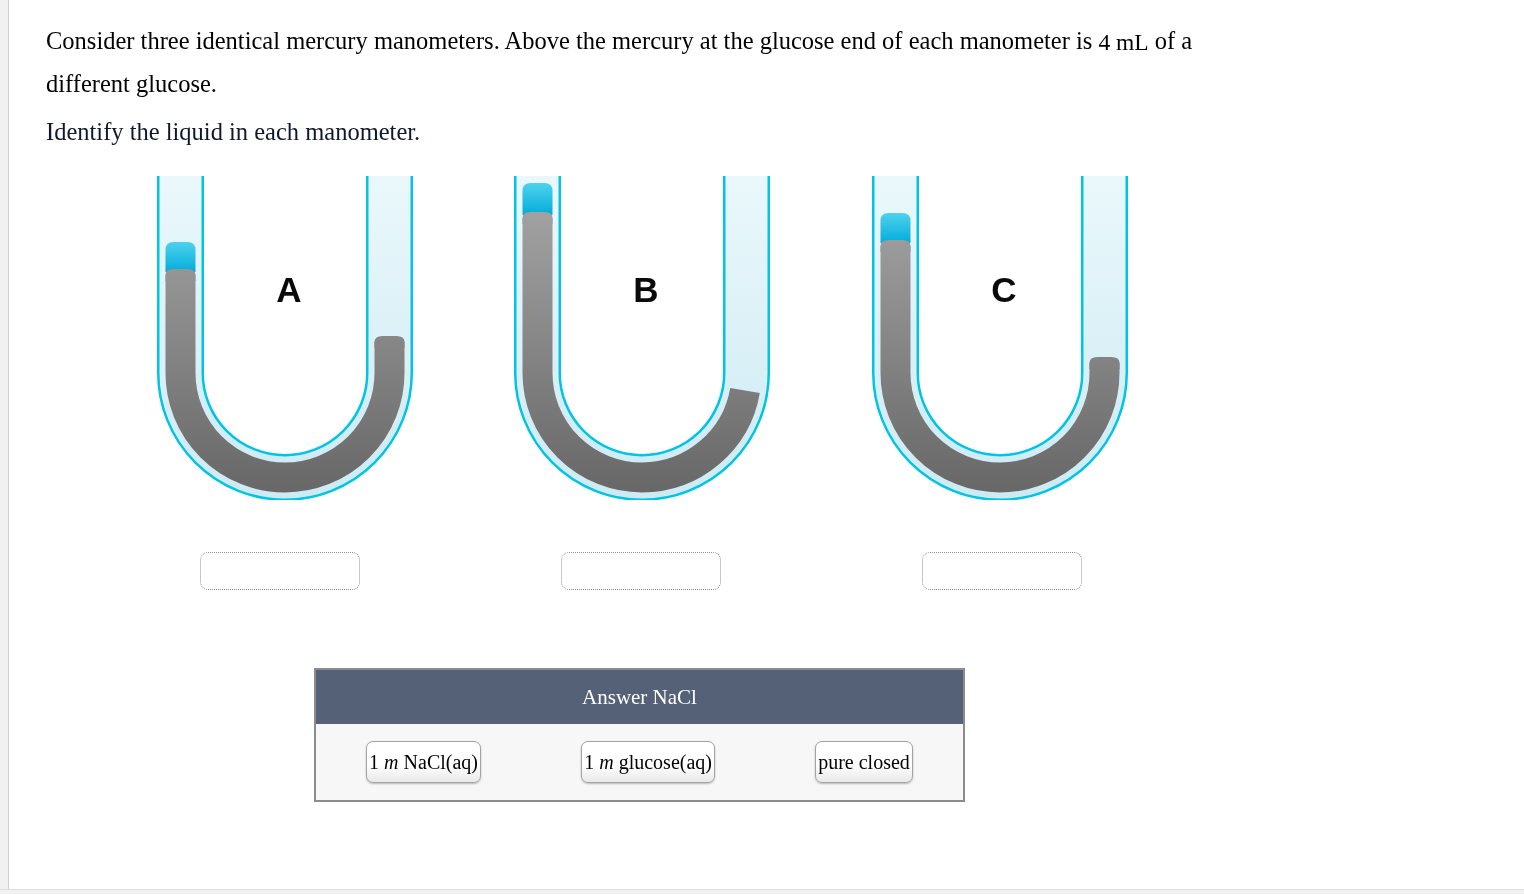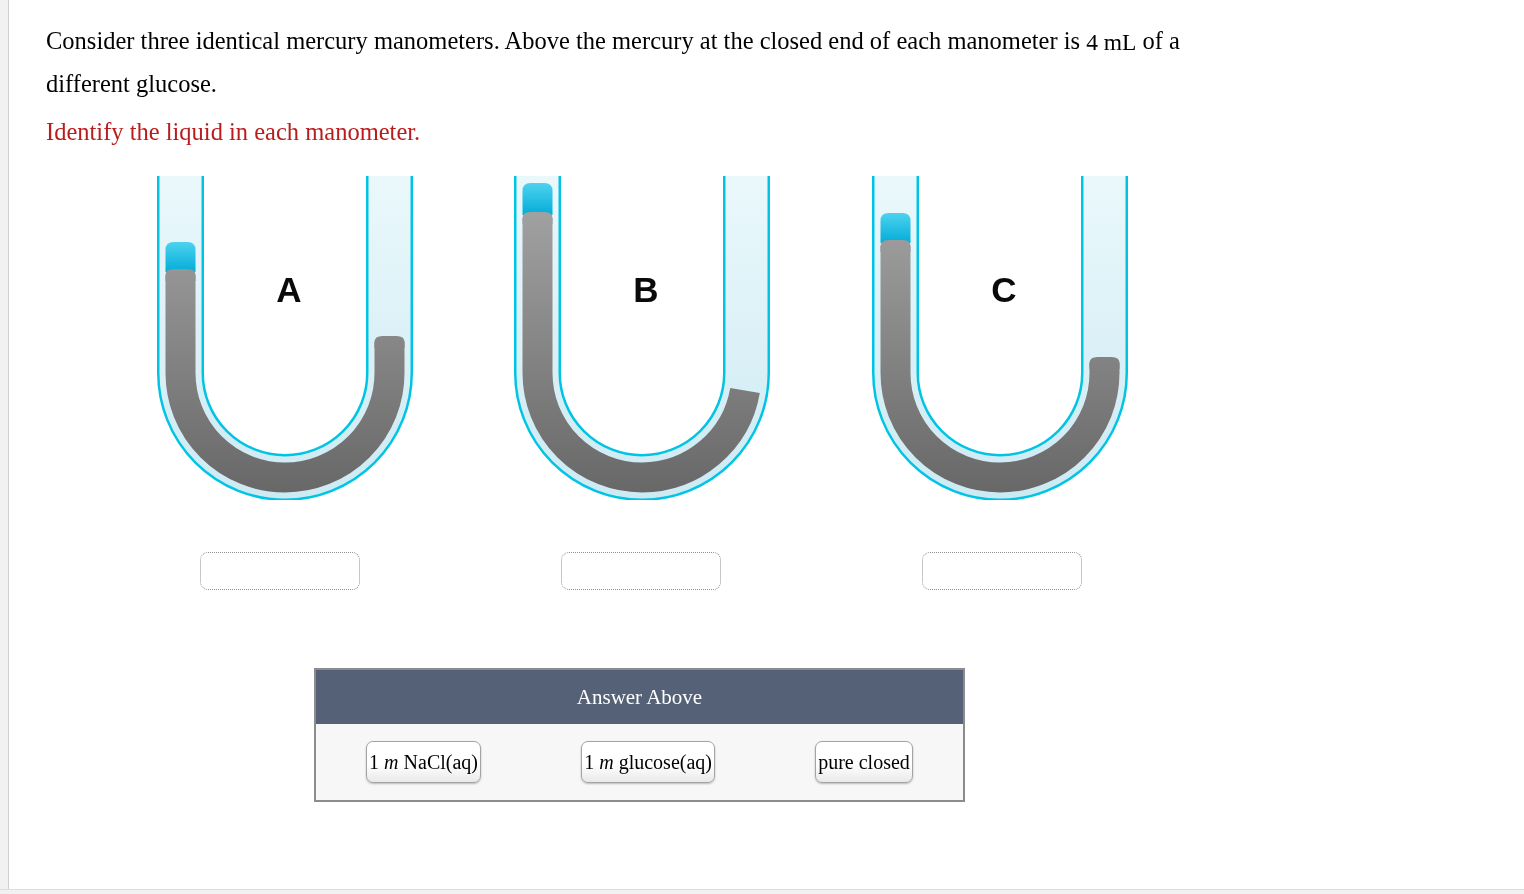--- a/index.html
+++ b/index.html
@@ -8,21 +8,21 @@
   .page { position:relative; width:1524px; height:894px; background:#fff; }
 
   .left-rail { position:absolute; left:0; top:0; bottom:0; width:9px;
                background:#f1f1f1; border-right:1px solid #cfcfcf; }
   .bottom-rail { position:absolute; left:0; right:0; bottom:0; height:5px;
                  background:#f1f1f1; border-top:1px solid #dddddd; }
 
   .question { position:absolute; left:46px; top:20px; font-size:24.5px; color:#000;
               line-height:42px; white-space:nowrap; }
   .math { font-size:23.5px; vertical-align:-1px; }
-  .prompt { position:absolute; left:46px; top:118px; font-size:24.5px; color:#b91c1c;
+  .prompt { position:absolute; left:46px; top:118px; font-size:24.5px; color:#0f172a;
             white-space:nowrap; }
 
   .manometer-slot { position:absolute; width:256px; height:324px; top:176px; }
   .slot-a { left:157px; } .slot-b { left:514px; } .slot-c { left:872px; }
   .tube-label { position:absolute; left:132px; top:114px; transform:translate(-50%,-50%);
                 font-family:"Liberation Sans","DejaVu Sans",sans-serif;
                 font-weight:bold; font-size:35px; color:#0a0a0a; }
 
   .dropzone { position:absolute; top:552px; width:160px; height:38px; background:#fff;
               border:1.5px dotted #8f8f8f; border-radius:8px; }
@@ -41,21 +41,21 @@
 
   svg.manometer { position:absolute; left:0; top:0; }
   .defs-holder { position:absolute; width:0; height:0; }
 </style>
 </head>
 <body>
 
 <div class="page">
   <div class="left-rail"></div>
 
-  <p class="question"><span>Consider three identical mercury manometers. Above the mercury at the closed end of each manometer is </span><span class="math">4 mL</span><span> of a</span><br><span>different glucose.</span></p>
+  <p class="question"><span>Consider three identical mercury manometers. Above the mercury at the glucose end of each manometer is </span><span class="math">4 mL</span><span> of a</span><br><span>different glucose.</span></p>
 
   <p class="prompt">Identify the liquid in each manometer.</p>
 
   <svg class="defs-holder" aria-hidden="true">
     <defs>
       <linearGradient id="gGlass" gradientUnits="userSpaceOnUse" x1="0" y1="0" x2="0" y2="324">
         <stop offset="0" stop-color="#eaf8fb"></stop>
         <stop offset="1" stop-color="#cdeaf3"></stop>
       </linearGradient>
       <linearGradient id="gMerc" gradientUnits="userSpaceOnUse" x1="0" y1="0" x2="0" y2="324">
@@ -110,21 +110,21 @@
         <path d="M 217.5 193 L 217.5 187 Q 217.5 181 225.5 181 L 239.5 181 Q 247.5 181 247.5 187 L 247.5 193 Z" fill="url(#gMerc)"></path>
       </svg>
     <div class="tube-label">C</div>
   </div>
 
   <div class="dropzone dz-a"></div>
   <div class="dropzone dz-b"></div>
   <div class="dropzone dz-c"></div>
 
   <div class="answer-bank">
-    <div class="bank-header">Answer Above</div>
+    <div class="bank-header">Answer NaCl</div>
     <div class="bank-body" id="bank-body">
         <button class="bank-option"><span>1 </span><i>m</i><span> NaCl(aq)</span></button>
         <button class="bank-option"><span>1 </span><i>m</i><span> glucose(aq)</span></button>
         <button class="bank-option"><span>pure closed</span></button>
       </div>
   </div>
 
   <div class="bottom-rail"></div>
 </div>
 

